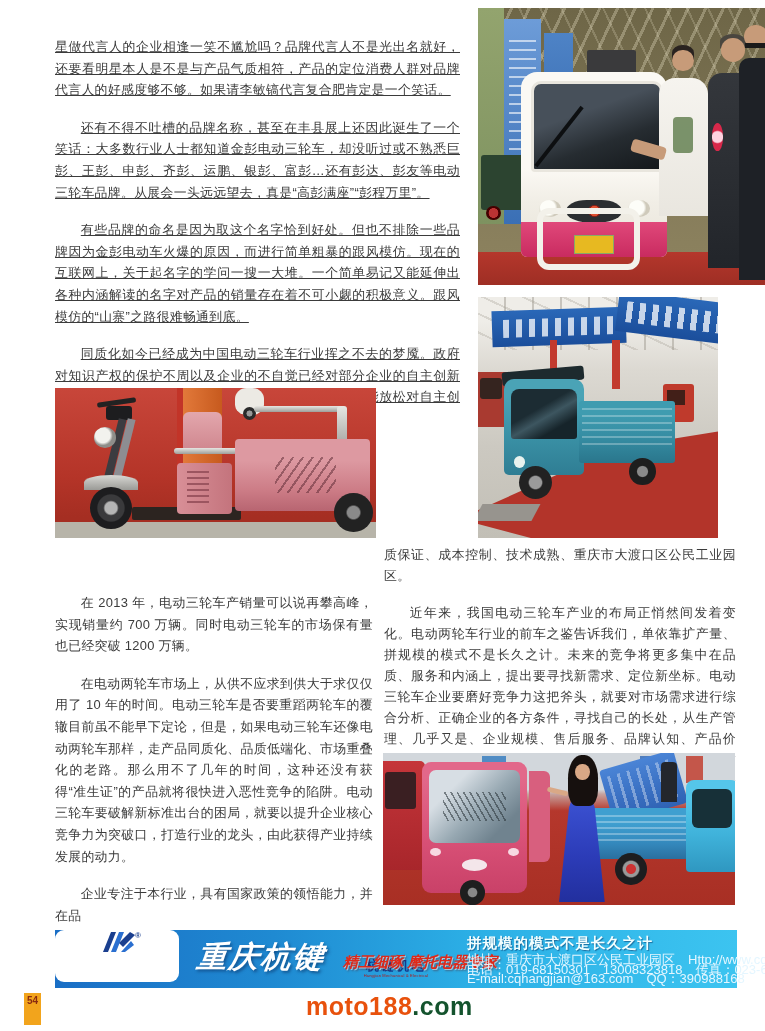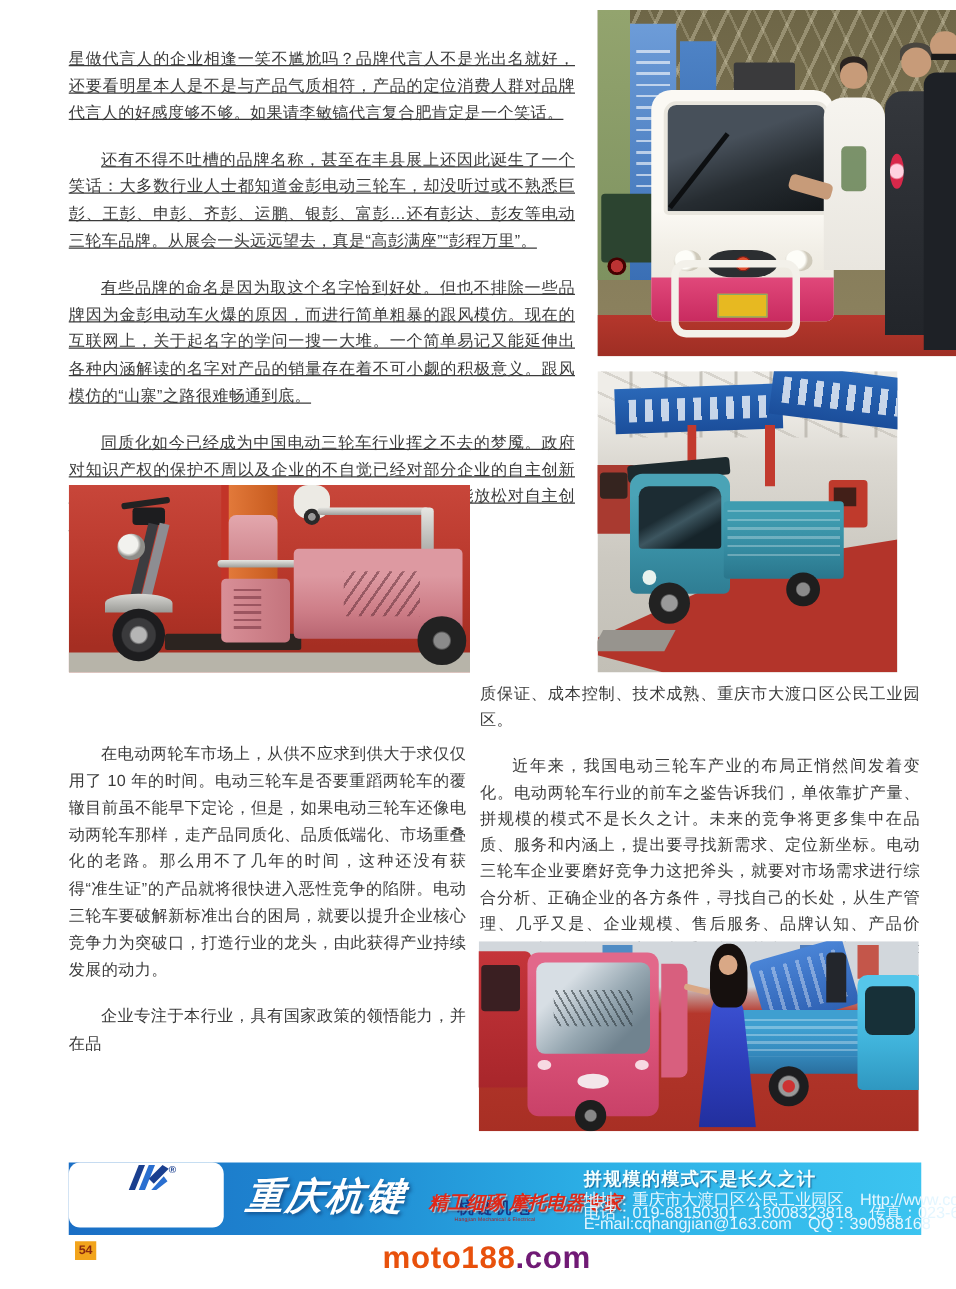--- a/index.html
+++ b/index.html
@@ -204,25 +204,25 @@
   .brand{left:142px;top:7px;font-size:30px;font-weight:900;font-style:italic;color:#ffffff;
       transform:skewX(-6deg);text-shadow:2px 2px 3px rgba(10,40,90,.55);letter-spacing:2px;white-space:nowrap;}
   .tagline{left:288px;top:23px;font-size:15px;font-weight:900;font-style:italic;color:#e02818;
       text-shadow:1px 1px 0 rgba(255,255,255,.55),2px 2px 2px rgba(90,10,10,.4);white-space:nowrap;}
   .info{left:412px;top:4px;width:266px;color:#eefaff;}
   .info .company{font-size:14.5px;font-weight:bold;letter-spacing:1px;color:#f4ffff;
       text-shadow:1px 1px 1px rgba(10,60,110,.6);margin:0 0 2px 0;}
   .info .small{font-size:13px;line-height:9.6px;color:#e4f6ff;margin:0;white-space:nowrap;}
 
   
-  .page-badge{left:24px;top:993px;width:17px;height:15px;background:var(--badge-gold,#f2a41c);
-      color:var(--badge-text,#8a2a10);font-size:10px;font-weight:bold;text-align:center;line-height:15px;margin-left:36px;}
+  .page-badge{left:24px;top:993px;width:17px;height:32px;background:var(--badge-gold,#f2a41c);
+      color:var(--badge-text,#8a2a10);font-size:10px;font-weight:bold;text-align:center;line-height:15px;}
   .watermark{left:306px;top:992px;font-size:25px;font-weight:bold;letter-spacing:.5px;white-space:nowrap;}
   .watermark .wm-brand{color:var(--moto-orange,#e8510c);}
-  .watermark .wm-suffix{color:#701a75;}
+  .watermark .wm-suffix{color:#14532d;}
 </style>
 </head>
 <body>
 
 <div class="page">
 
   <div class="textcol col-left-top">
     <p>星做代言人的企业相逢一笑不尴尬吗？品牌代言人不是光出名就好，还要看明星本人是不是与产品气质相符，产品的定位消费人群对品牌代言人的好感度够不够。如果请李敏镐代言复合肥肯定是一个笑话。</p>
     <p class="ind">还有不得不吐槽的品牌名称，甚至在丰县展上还因此诞生了一个笑话：大多数行业人士都知道金彭电动三轮车，却没听过或不熟悉巨彭、王彭、申彭、齐彭、运鹏、银彭、富彭…还有彭达、彭友等电动三轮车品牌。从展会一头远远望去，真是“高彭满座”“彭程万里”。</p>
     <p class="ind">有些品牌的命名是因为取这个名字恰到好处。但也不排除一些品牌因为金彭电动车火爆的原因，而进行简单粗暴的跟风模仿。现在的互联网上，关于起名字的学问一搜一大堆。一个简单易记又能延伸出各种内涵解读的名字对产品的销量存在着不可小觑的积极意义。跟风模仿的“山寨”之路很难畅通到底。</p>
@@ -332,20 +332,21 @@
         <i></i>
       </div>
     <div class="p3-box">
         <i></i>
       </div>
     <div class="p3-wheelR"></div>
   </div>
 
 
   <div class="textcol col-left-bottom">
+    <p class="ind">在 2013 年，电动三轮车产销量可以说再攀高峰，实现销量约 700 万辆。同时电动三轮车的市场保有量也已经突破 1200 万辆。</p>
     <p class="ind">在电动两轮车市场上，从供不应求到供大于求仅仅用了 10 年的时间。电动三轮车是否要重蹈两轮车的覆辙目前虽不能早下定论，但是，如果电动三轮车还像电动两轮车那样，走产品同质化、品质低端化、市场重叠化的老路。那么用不了几年的时间，这种还没有获得“准生证”的产品就将很快进入恶性竞争的陷阱。电动三轮车要破解新标准出台的困局，就要以提升企业核心竞争力为突破口，打造行业的龙头，由此获得产业持续发展的动力。</p>
     <p class="ind">企业专注于本行业，具有国家政策的领悟能力，并在品</p>
   </div>
 
   <div class="textcol col-right">
     <p>质保证、成本控制、技术成熟、重庆市大渡口区公民工业园区。</p>
     <p class="ind">近年来，我国电动三轮车产业的布局正悄然间发着变化。电动两轮车行业的前车之鉴告诉我们，单依靠扩产量、拼规模的模式不是长久之计。未来的竞争将更多集中在品质、服务和内涵上，提出要寻找新需求、定位新坐标。电动三轮车企业要磨好竞争力这把斧头，就要对市场需求进行综合分析、正确企业的各方条件，寻找自己的长处，从生产管理、几乎又是、企业规模、售后服务、品牌认知、产品价格、人才资源等各个方面入手，并把其中的一项或多项工作做成自己的优势和特色。这样才能最终形成自己的核心竞争力。</p>
   </div>
 
   <div class="photo photo4">

